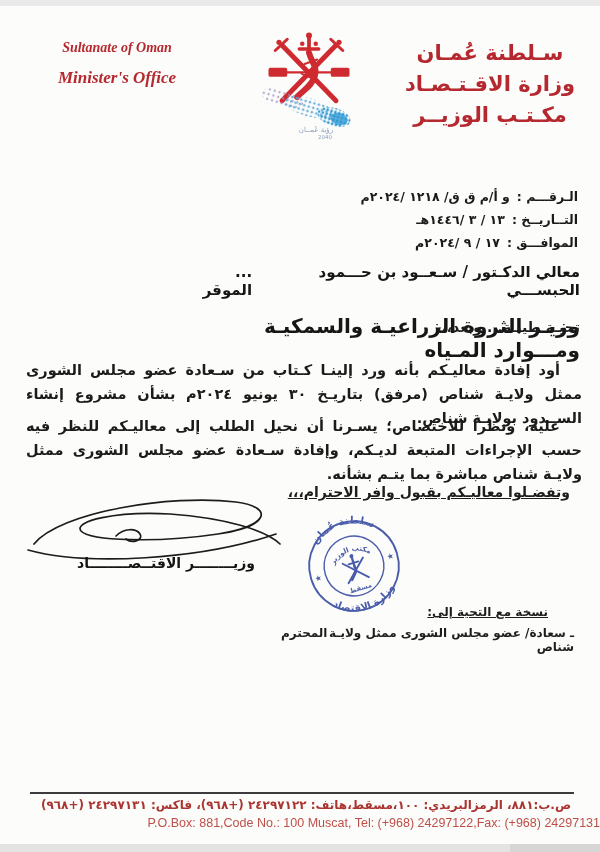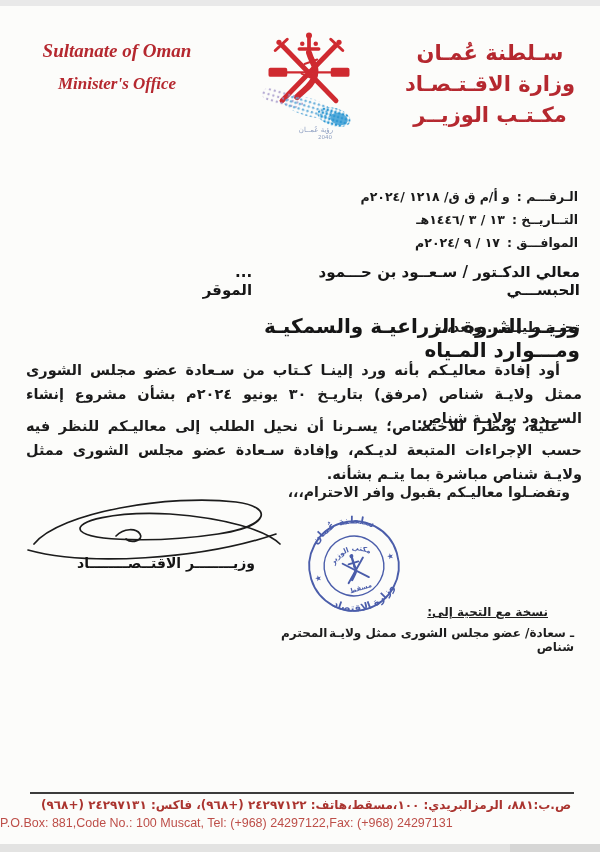--- a/index.html
+++ b/index.html
@@ -5,21 +5,21 @@
   html,body{margin:0;padding:0;background:#9a9a9a;}
   .page{position:relative;width:600px;height:852px;margin:0 auto;background:#fcfcfa;
         overflow:hidden;font-family:"DejaVu Sans",sans-serif;color:#1d1d1d;}
   .band-top{position:absolute;top:0;left:0;right:0;height:6px;background:#e9e9e9;}
   .band-bottom{position:absolute;bottom:0;left:0;right:0;height:8px;background:#e3e3e2;}
   .band-bottom .corner{position:absolute;right:0;bottom:0;width:90px;height:8px;background:#d6d6d5;}
 
   
   .en-block{position:absolute;left:24px;top:40px;width:186px;text-align:center;
             color:#b5282f;font-family:"Liberation Serif",serif;font-style:italic;font-weight:bold;}
-  .en-block .l1{font-size:19px;}
+  .en-block .l1{font-size:14px;}
   .en-block .l2{font-size:18px;margin-top:7px;}
   .en-block .l3{font-size:17px;margin-top:12px;}
   .ar-block{position:absolute;right:20px;top:38px;width:180px;direction:rtl;text-align:center;
             color:#b5282f;font-weight:bold;font-size:21px;line-height:31px;}
   .emblem{position:absolute;left:264px;top:26px;width:90px;height:82px;}
   .vision{position:absolute;left:256px;top:86px;width:108px;height:56px;}
 
   
   .ref{position:absolute;right:22px;top:189px;direction:rtl;font-weight:bold;
        font-size:12.5px;color:#1a1a1a;}
@@ -30,21 +30,21 @@
   .addr{position:absolute;right:20px;left:183px;top:263px;direction:rtl;font-weight:bold;color:#161616;}
   .addr-row{display:flex;justify-content:space-between;align-items:baseline;font-size:15px;}
   .addr-title{font-size:20px;margin-top:15px;text-align:right;}
   .greeting{position:absolute;right:20px;top:319px;direction:rtl;font-weight:bold;font-size:14px;}
 
   
   .para{position:absolute;right:18px;left:26px;direction:rtl;text-align:justify;
         font-weight:bold;font-size:14.5px;line-height:24px;color:#1b1b1b;}
   .p1{top:343px;text-indent:22px;}
   .p2{top:399px;text-indent:22px;}
-  .closing{position:absolute;right:30px;top:484px;direction:rtl;font-weight:bold;font-size:14px;}
+  .closing{position:absolute;right:30px;top:484px;direction:rtl;font-weight:bold;font-size:14px;text-decoration:underline;}
 
   
   .sig-svg{position:absolute;left:20px;top:494px;width:268px;height:68px;}
   .signer{position:absolute;left:42px;top:552px;width:248px;direction:rtl;text-align:center;
           font-weight:bold;font-size:14px;color:#141414;}
   .signer .title{margin-top:3px;font-size:14px;}
 
   
   .stamp{position:absolute;left:299px;top:510px;width:110px;height:112px;
          transform:rotate(-17deg);opacity:.93;}
@@ -53,21 +53,21 @@
   .cc{position:absolute;left:281px;right:26px;top:605px;direction:rtl;font-weight:bold;
       font-size:12px;color:#1e1e1e;}
   .cc-heading{padding-left:0;margin-left:24px;margin-right:26px;
               text-decoration:underline;}
   .cc-row{display:flex;justify-content:space-between;align-items:baseline;margin-top:7px;}
 
   
   .footer-rule{position:absolute;left:30px;right:26px;top:792px;border-top:2px solid #3c3c3c;}
   .footer-ar{position:absolute;left:12px;right:0;top:798px;text-align:center;direction:rtl;
              font-size:12px;font-weight:bold;color:#aa342f;}
-  .footer-en{position:absolute;left:0;right:0;top:816px;text-align:left;font-size:12.5px;
+  .footer-en{position:absolute;left:0;right:0;top:816px;text-align:right;font-size:12.5px;
              color:#bd4e48;font-family:"Liberation Sans",sans-serif;}
 </style>
 </head>
 <body>
 
 <div class="page">
   <div class="band-top"></div>
 
   <div class="en-block">
     <div class="l1">Sultanate of Oman</div>

